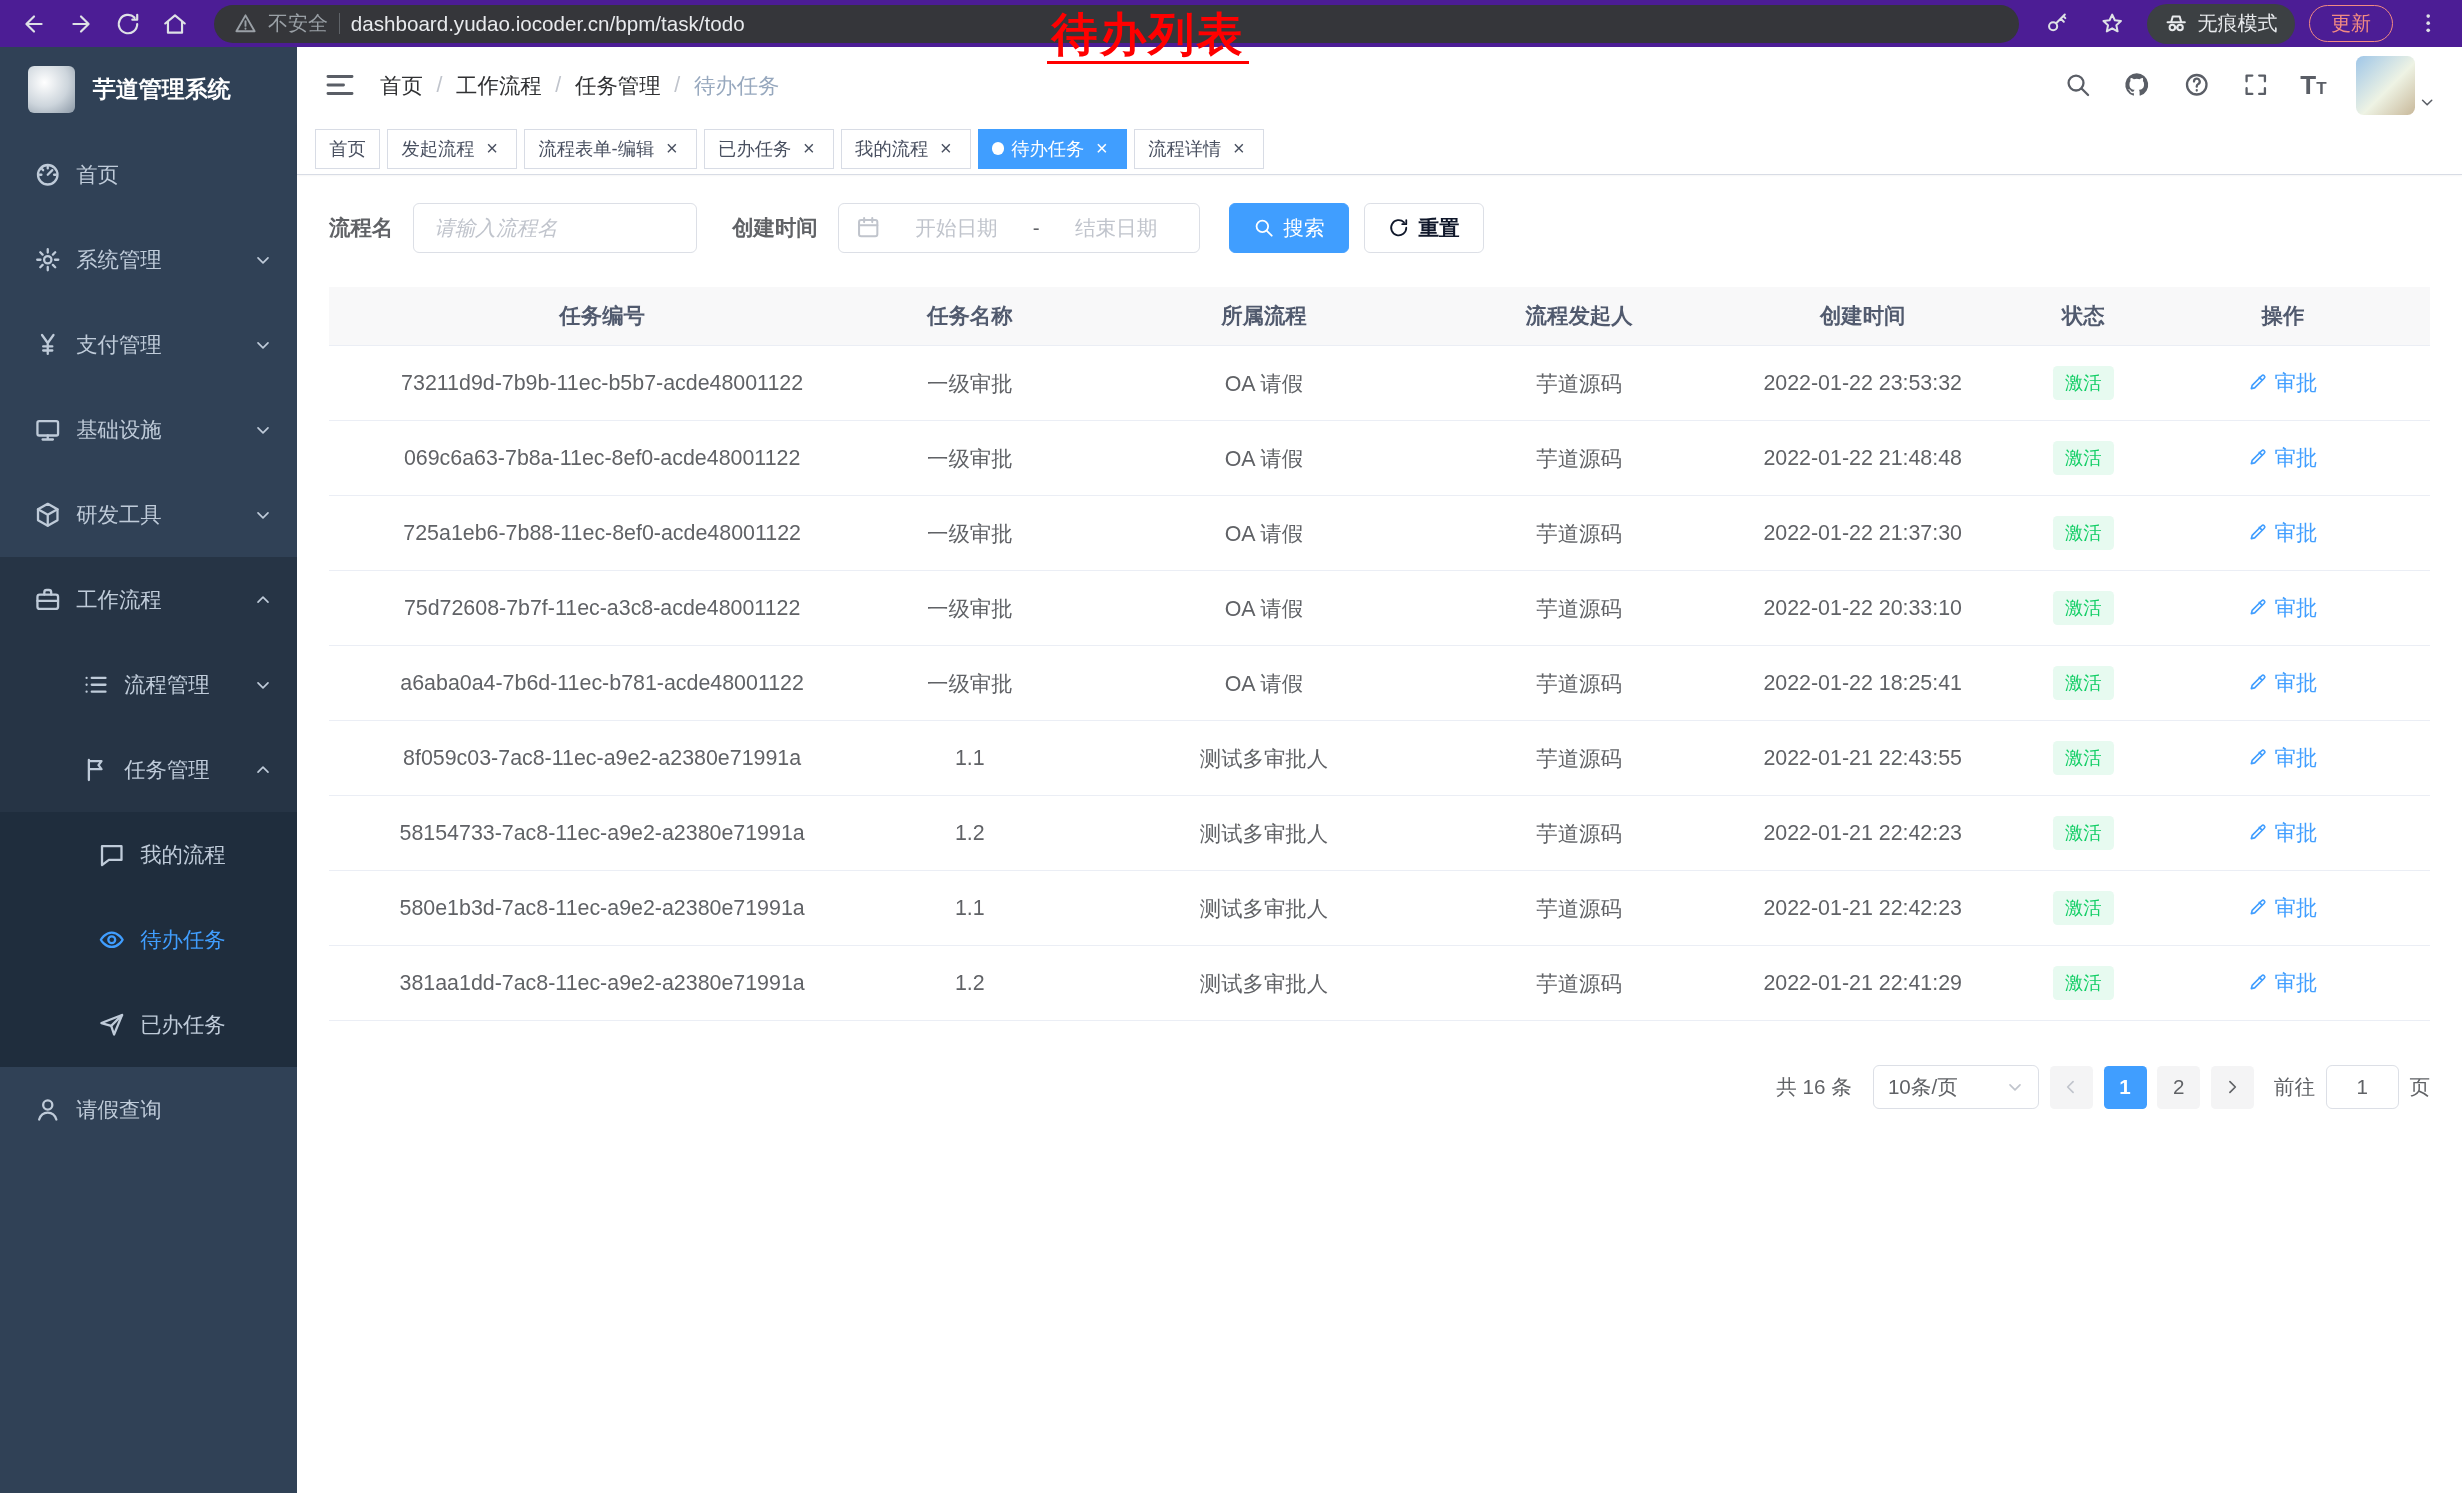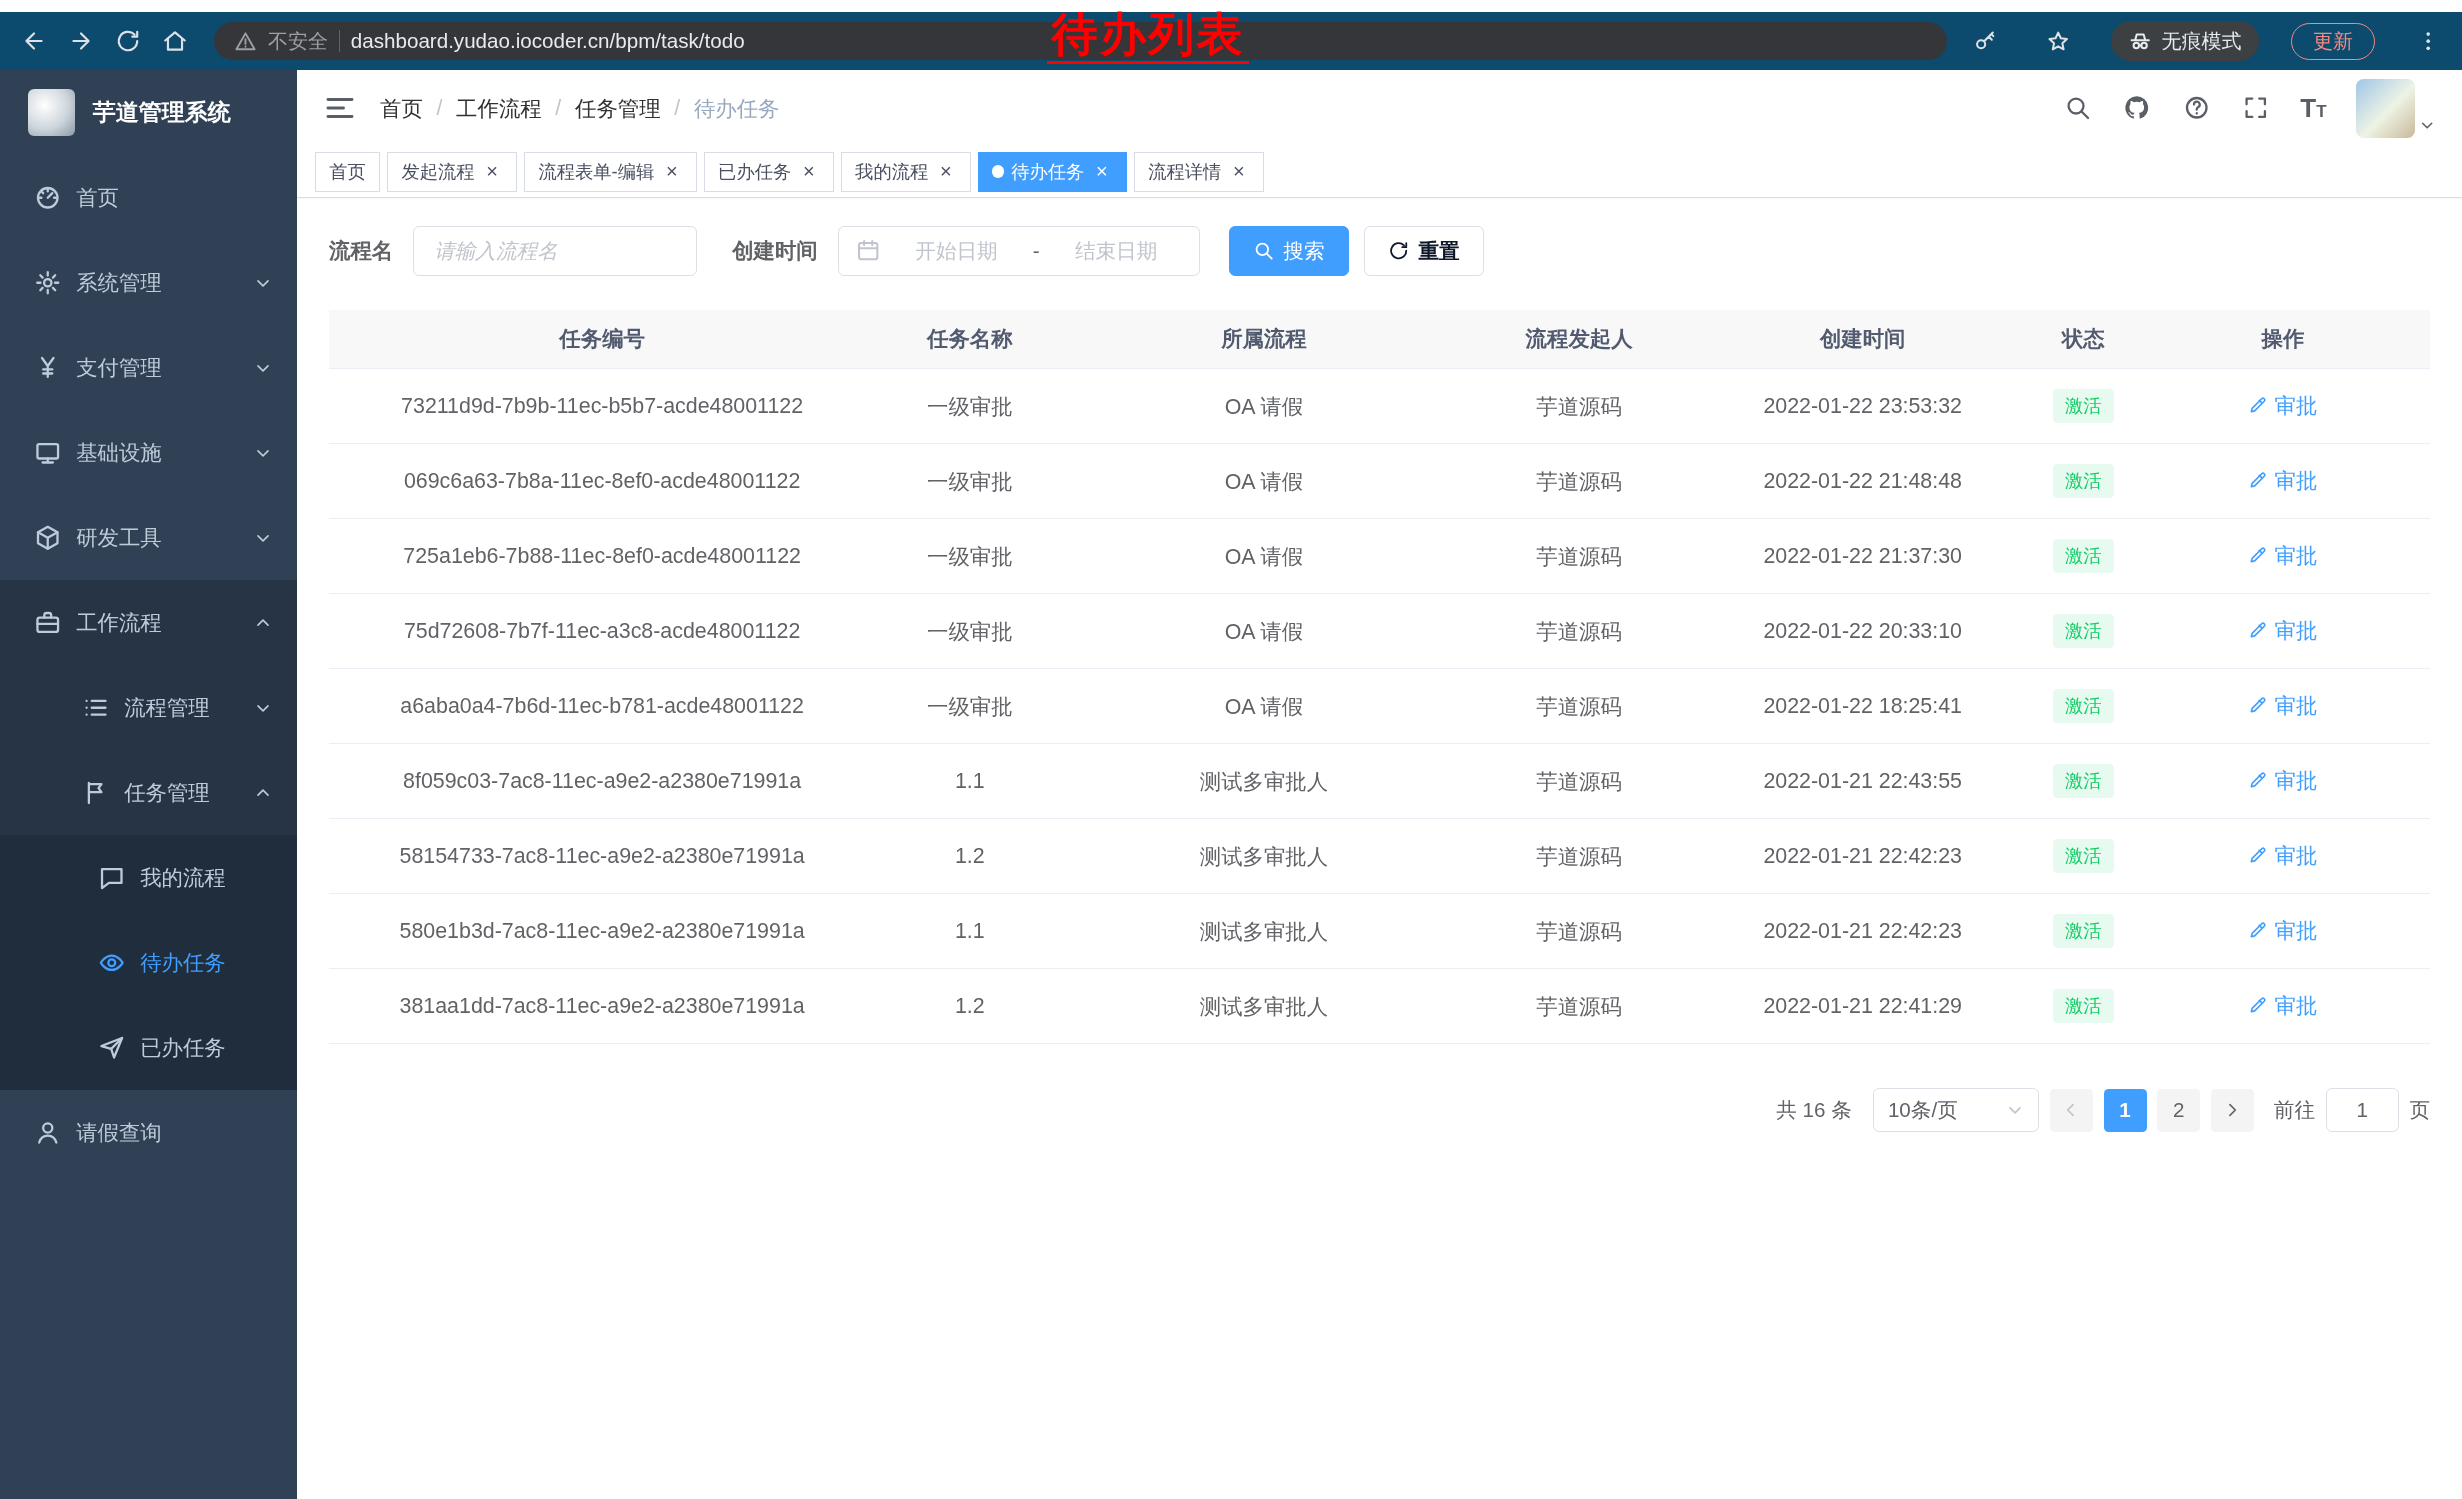--- a/index.html
+++ b/index.html
@@ -4,29 +4,29 @@
 <style>
   * { margin:0; padding:0; box-sizing:border-box; }
   html,body { width:2462px; height:1500px; }
   body { font-family:"Liberation Sans","DejaVu Sans",sans-serif; background:#fff; overflow:hidden; position:relative; }
 
   
   [data-icon]{ display:inline-flex; align-items:center; justify-content:center; }
   [data-icon] svg{ width:100%; height:100%; }
 
   
-  .chrome { position:relative; height:58px; background:#0c4a6e; display:flex; align-items:center; padding:0 13.7px; gap:6.1px; z-index:10;margin-top:12px; }
+  .chrome { position:relative; height:47px; background:#4c1d95; display:flex; align-items:center; padding:0 13.7px; gap:6.1px; z-index:10; }
   .nav-ic { width:41px; height:41px; border-radius:50%; color:#dee1e6; flex:none; display:inline-flex; align-items:center; justify-content:center; cursor:pointer; }
   .nav-ic svg { width:26px; height:26px; }
   .url-pill { flex:1; height:38px; border-radius:20px; background:#35363a; margin:0 12.2px; display:flex; align-items:center; padding:0 20px; gap:10.7px; min-width:0; cursor:text; }
   .url-pill .warn { width:23px; height:23px; color:#9aa0a6; flex:none; }
   .sec-label { color:#9aa0a6; font-size:20px; flex:none; }
   .url-divider { width:1.5px; height:21.4px; background:#5f6368; flex:none; }
   .url-text { color:#e8eaed; font-size:20.6px; white-space:nowrap; overflow:hidden; }
-  .chrome-right { display:flex; align-items:center; gap:32px; flex:none; }
+  .chrome-right { display:flex; align-items:center; gap:14px; flex:none; }
   .chrome-right .nav-ic svg { width:24.4px; height:24.4px; }
   .incog { display:inline-flex; align-items:center; gap:9.2px; height:40px; background:#3c4043; border-radius:21.4px; padding:0 17px; color:#e8eaed; font-size:20px; }
   .incog [data-icon]{ width:24.4px; height:24.4px; }
   .update-pill { height:37px; display:inline-flex; align-items:center; padding:0 21.4px; border:1.5px solid #f28b82; border-radius:20px; color:#f28b82; font-size:20px; cursor:pointer; }
 
   .annotation { position:absolute; top:9.2px; left:1047px; z-index:99; color:#ff0000; font-size:46px; font-weight:bold; line-height:1.1; border-bottom:3.8px solid #ff0000; padding:0 4.6px 1.5px; letter-spacing:2.3px; pointer-events:none; }
 
   
   .app { display:flex; height:1446px; }
 

